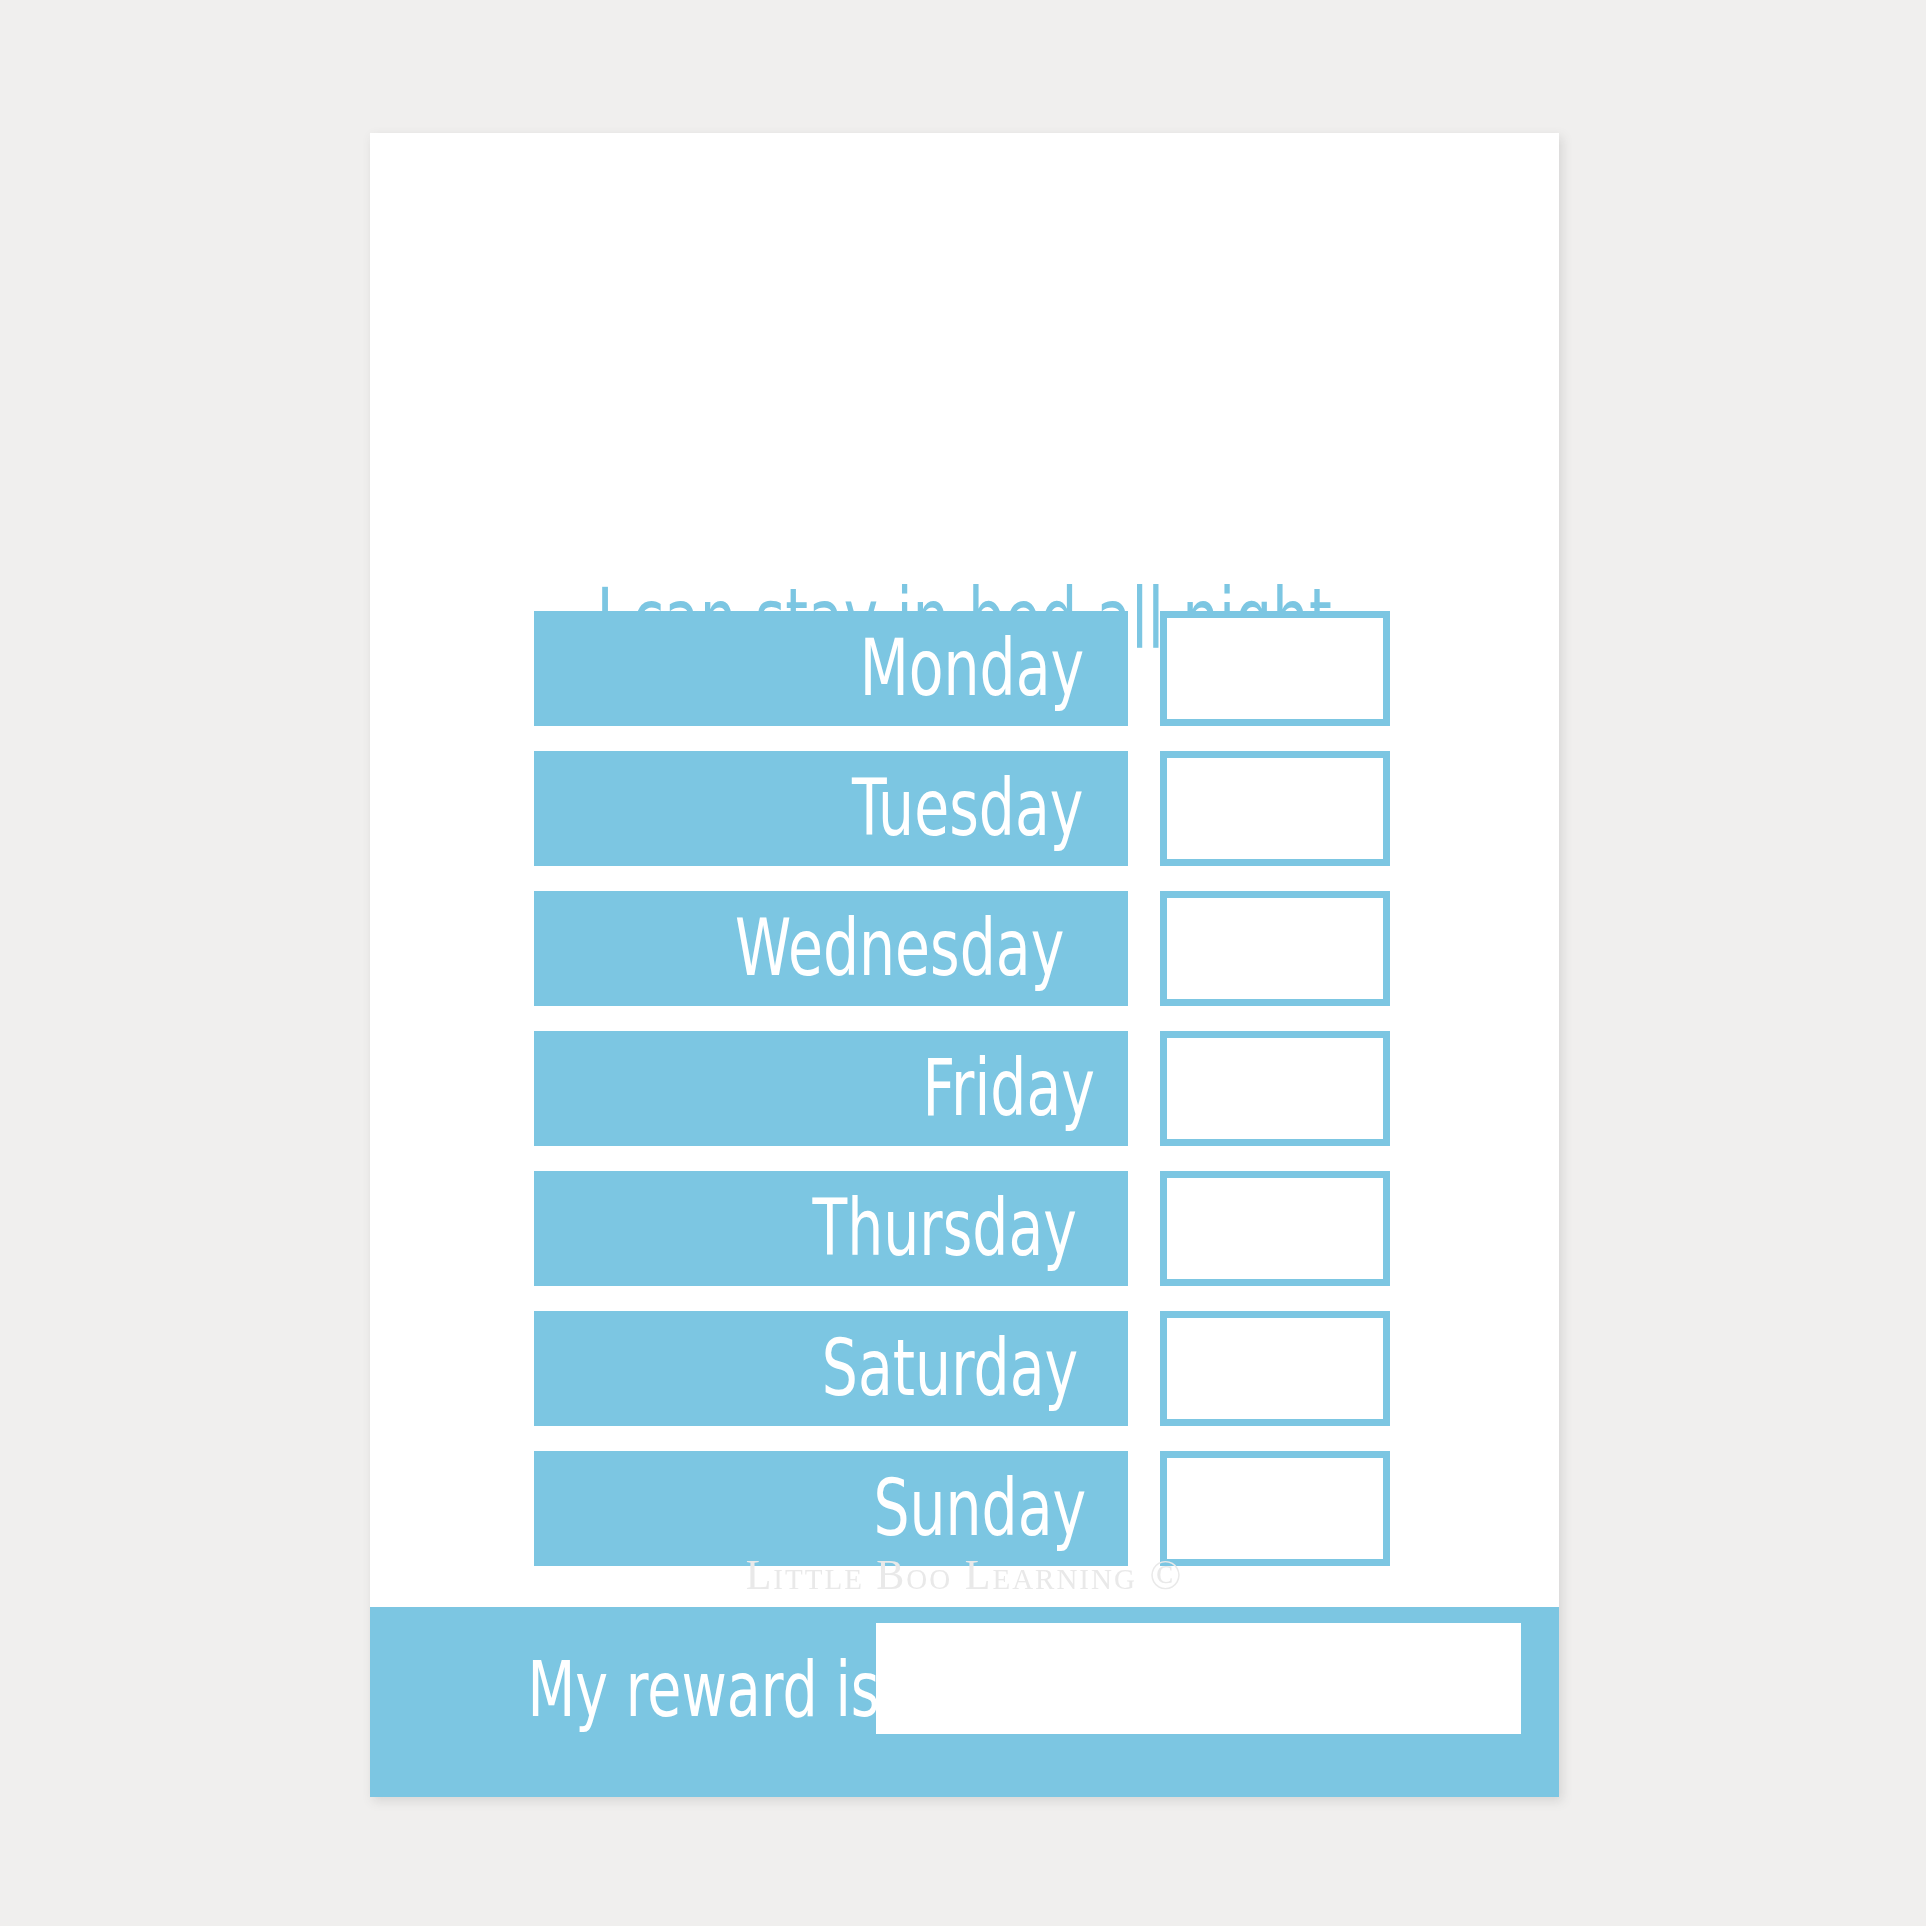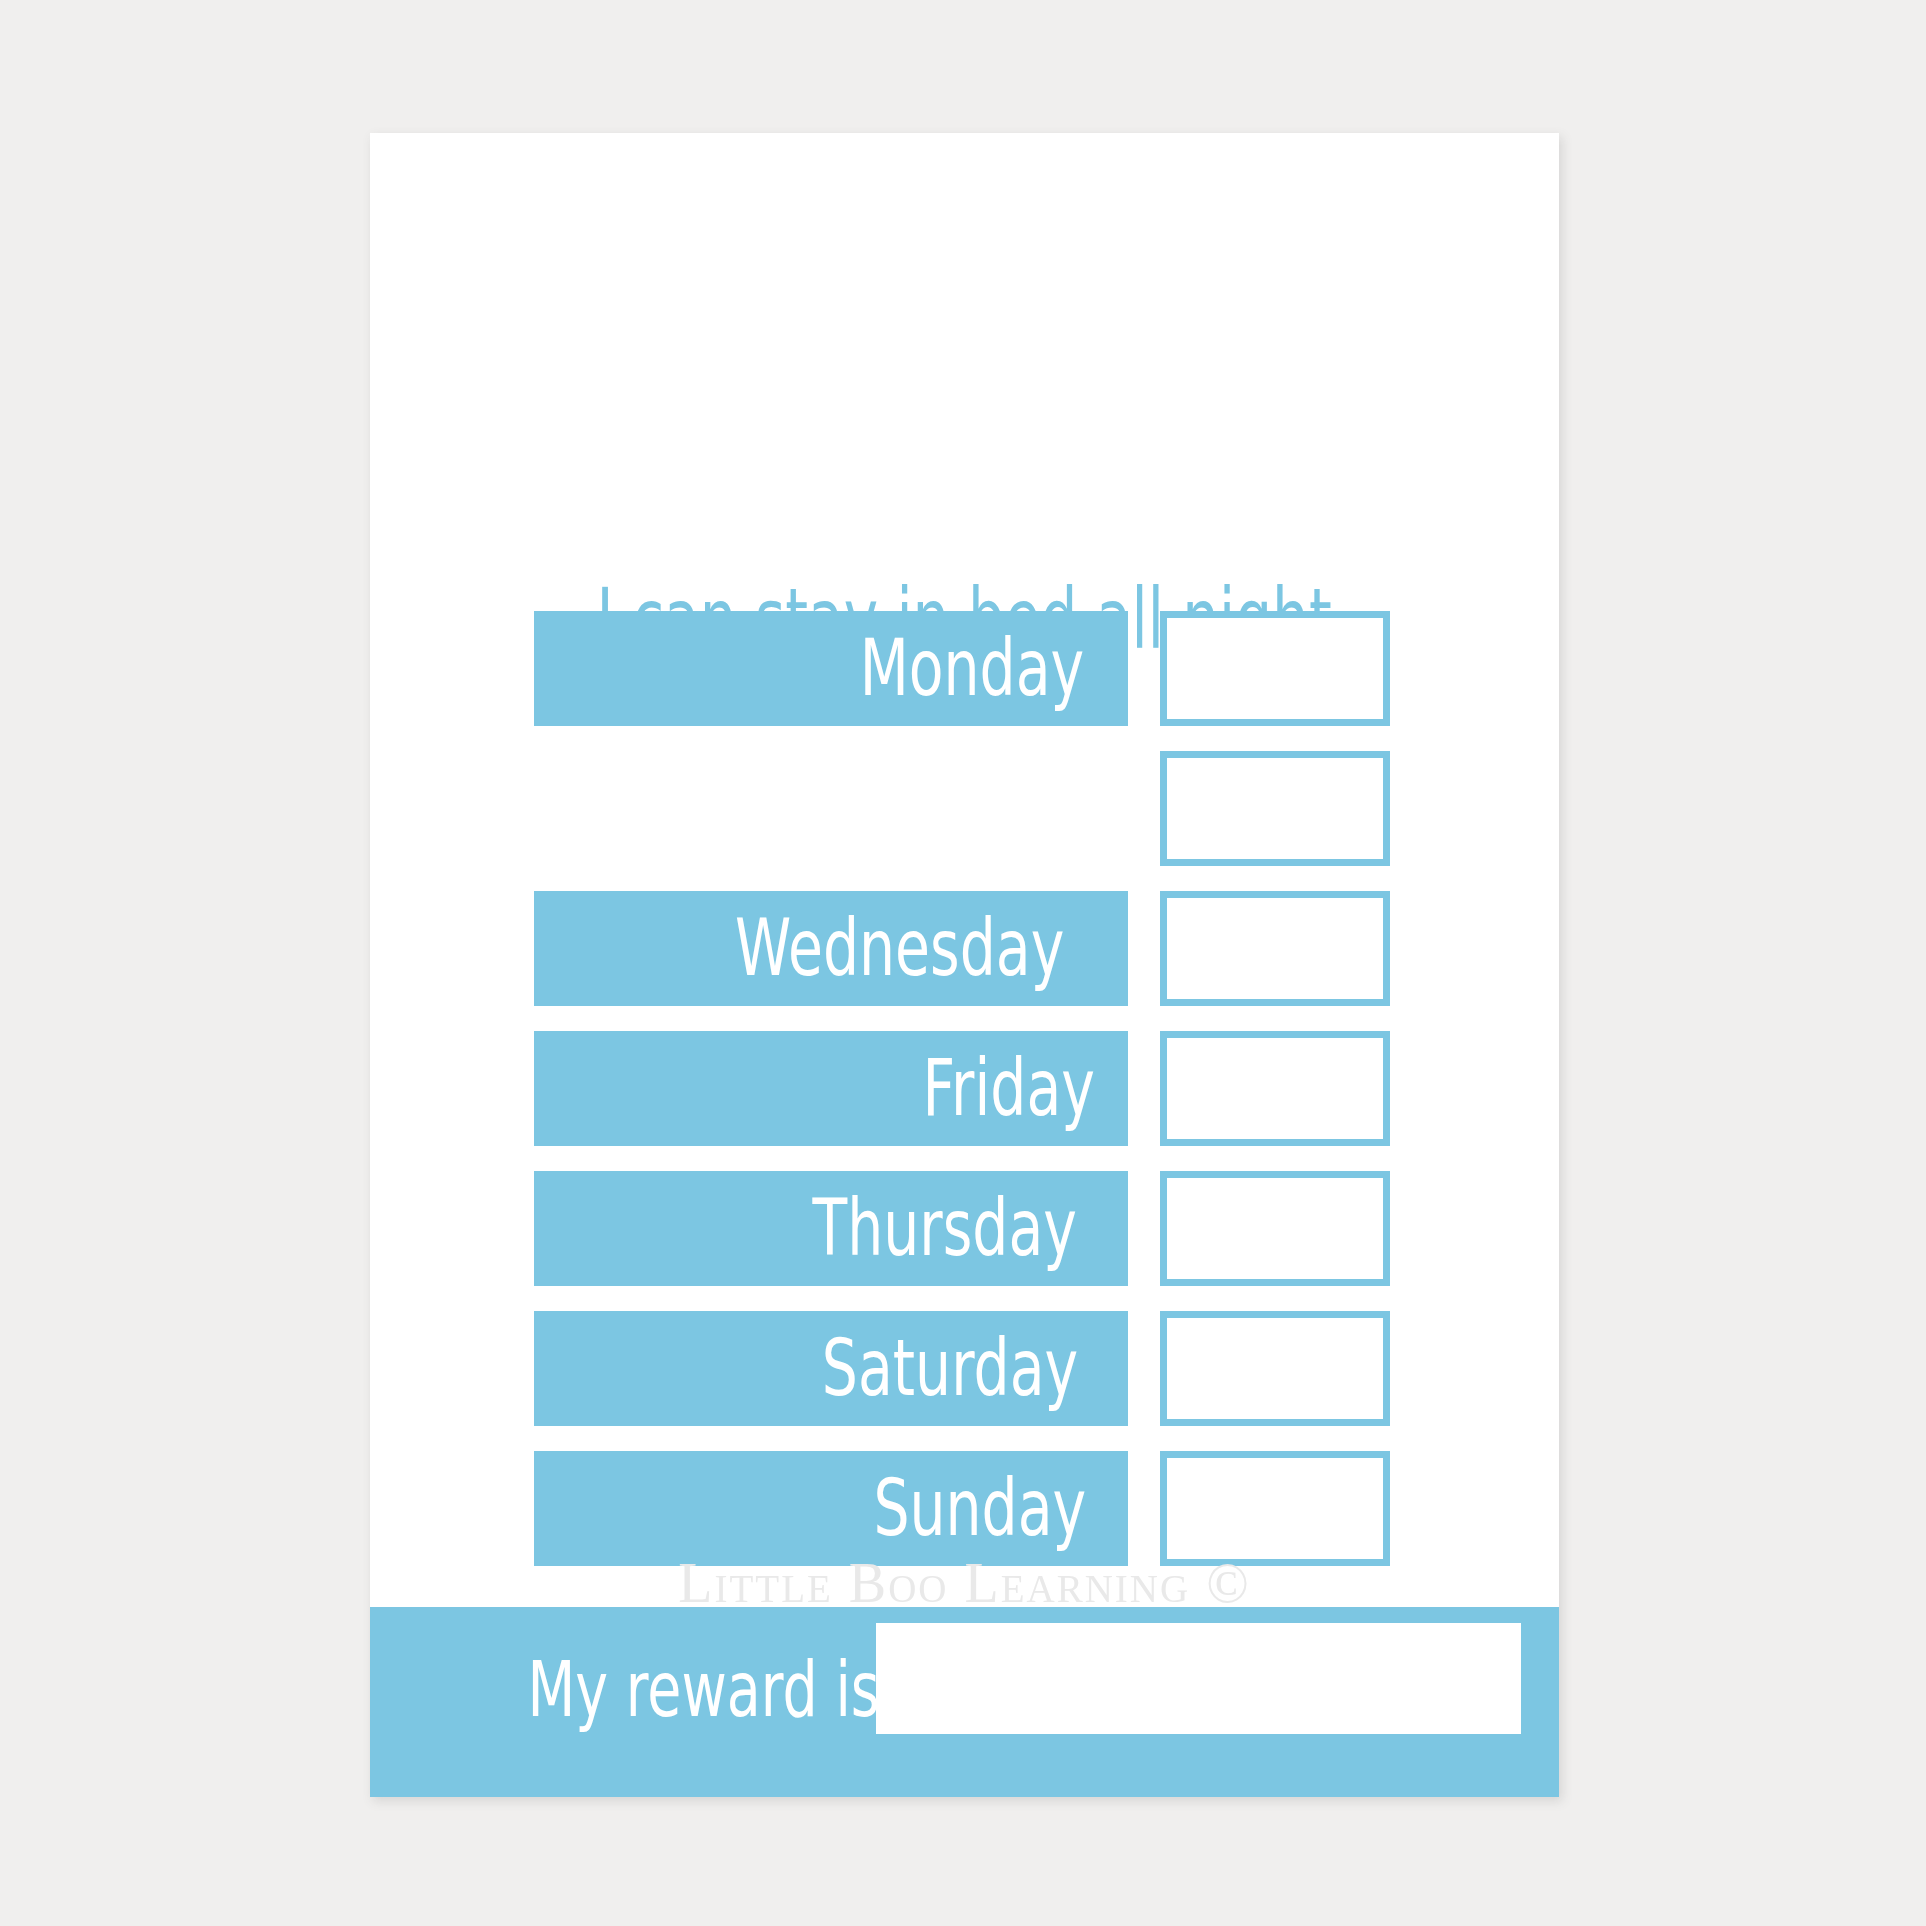--- a/index.html
+++ b/index.html
@@ -130,21 +130,21 @@
 
   
   .watermark {
     position: absolute;
     left: 0;
     top: 1418px;
     width: 1189px;
     text-align: center;
     color: #e9e9e9;
     font-family: "Liberation Serif", serif;
-    font-size: 56px;
+    font-size: 42px;
     font-variant: small-caps;
     letter-spacing: 2px;
     white-space: nowrap;
   }
 
   
   .reward-band {
     position: absolute;
     left: 0;
     top: 1474px;
@@ -193,20 +193,23 @@
     <div id="day-rows">
 
       <div class="day-row">
         <div class="day-bar">
           <span class="day-label">Monday</span>
         </div>
         <div class="day-check"></div>
       </div>
 
       <div class="day-row">
+        <div class="day-bar">
+          <span class="day-label">Tuesday</span>
+        </div>
         <div class="day-check"></div>
       </div>
 
       <div class="day-row">
         <div class="day-bar">
           <span class="day-label">Wednesday</span>
         </div>
         <div class="day-check"></div>
       </div>
 

